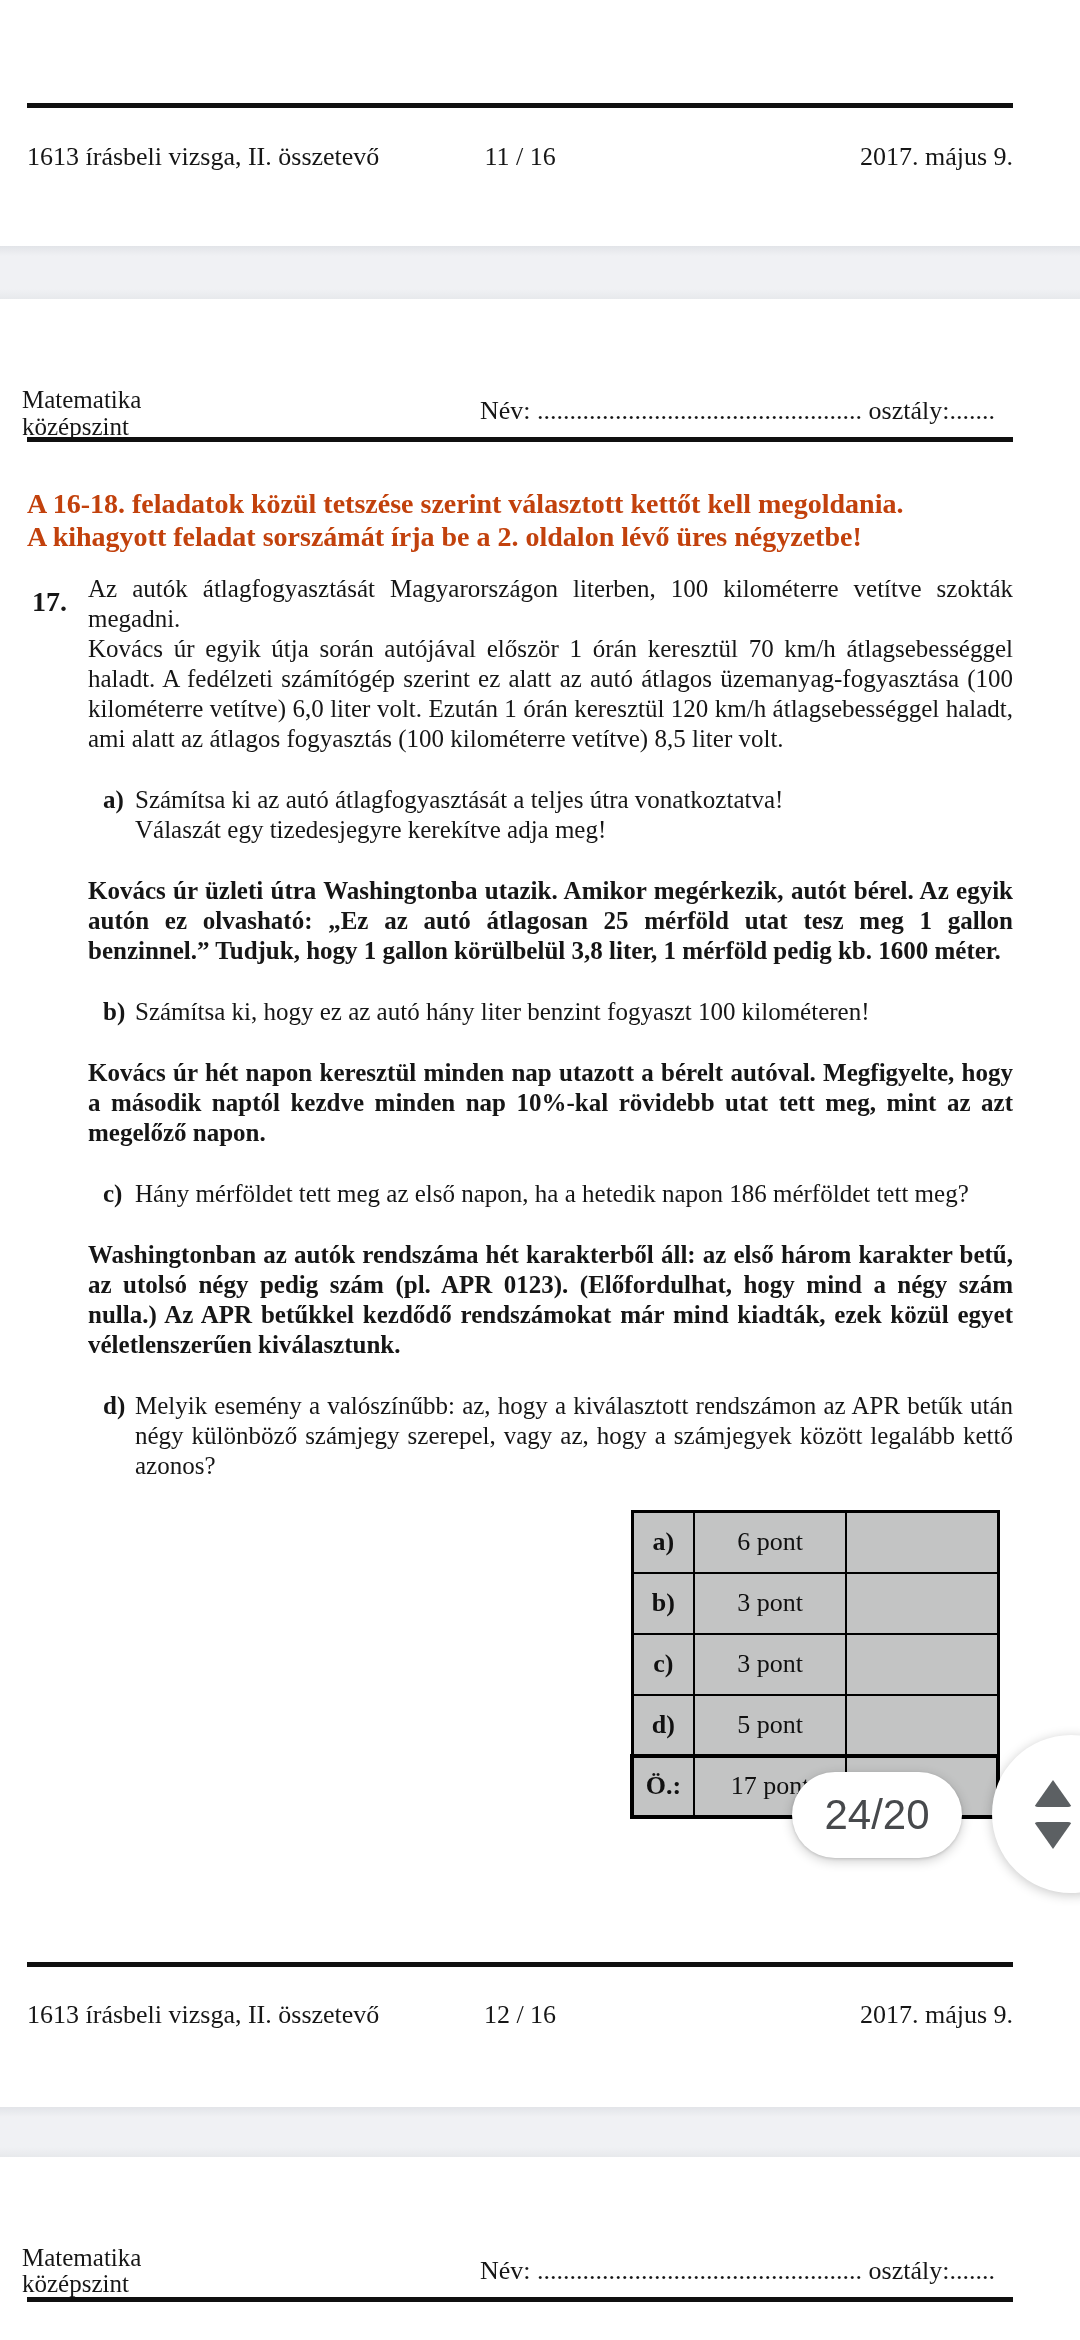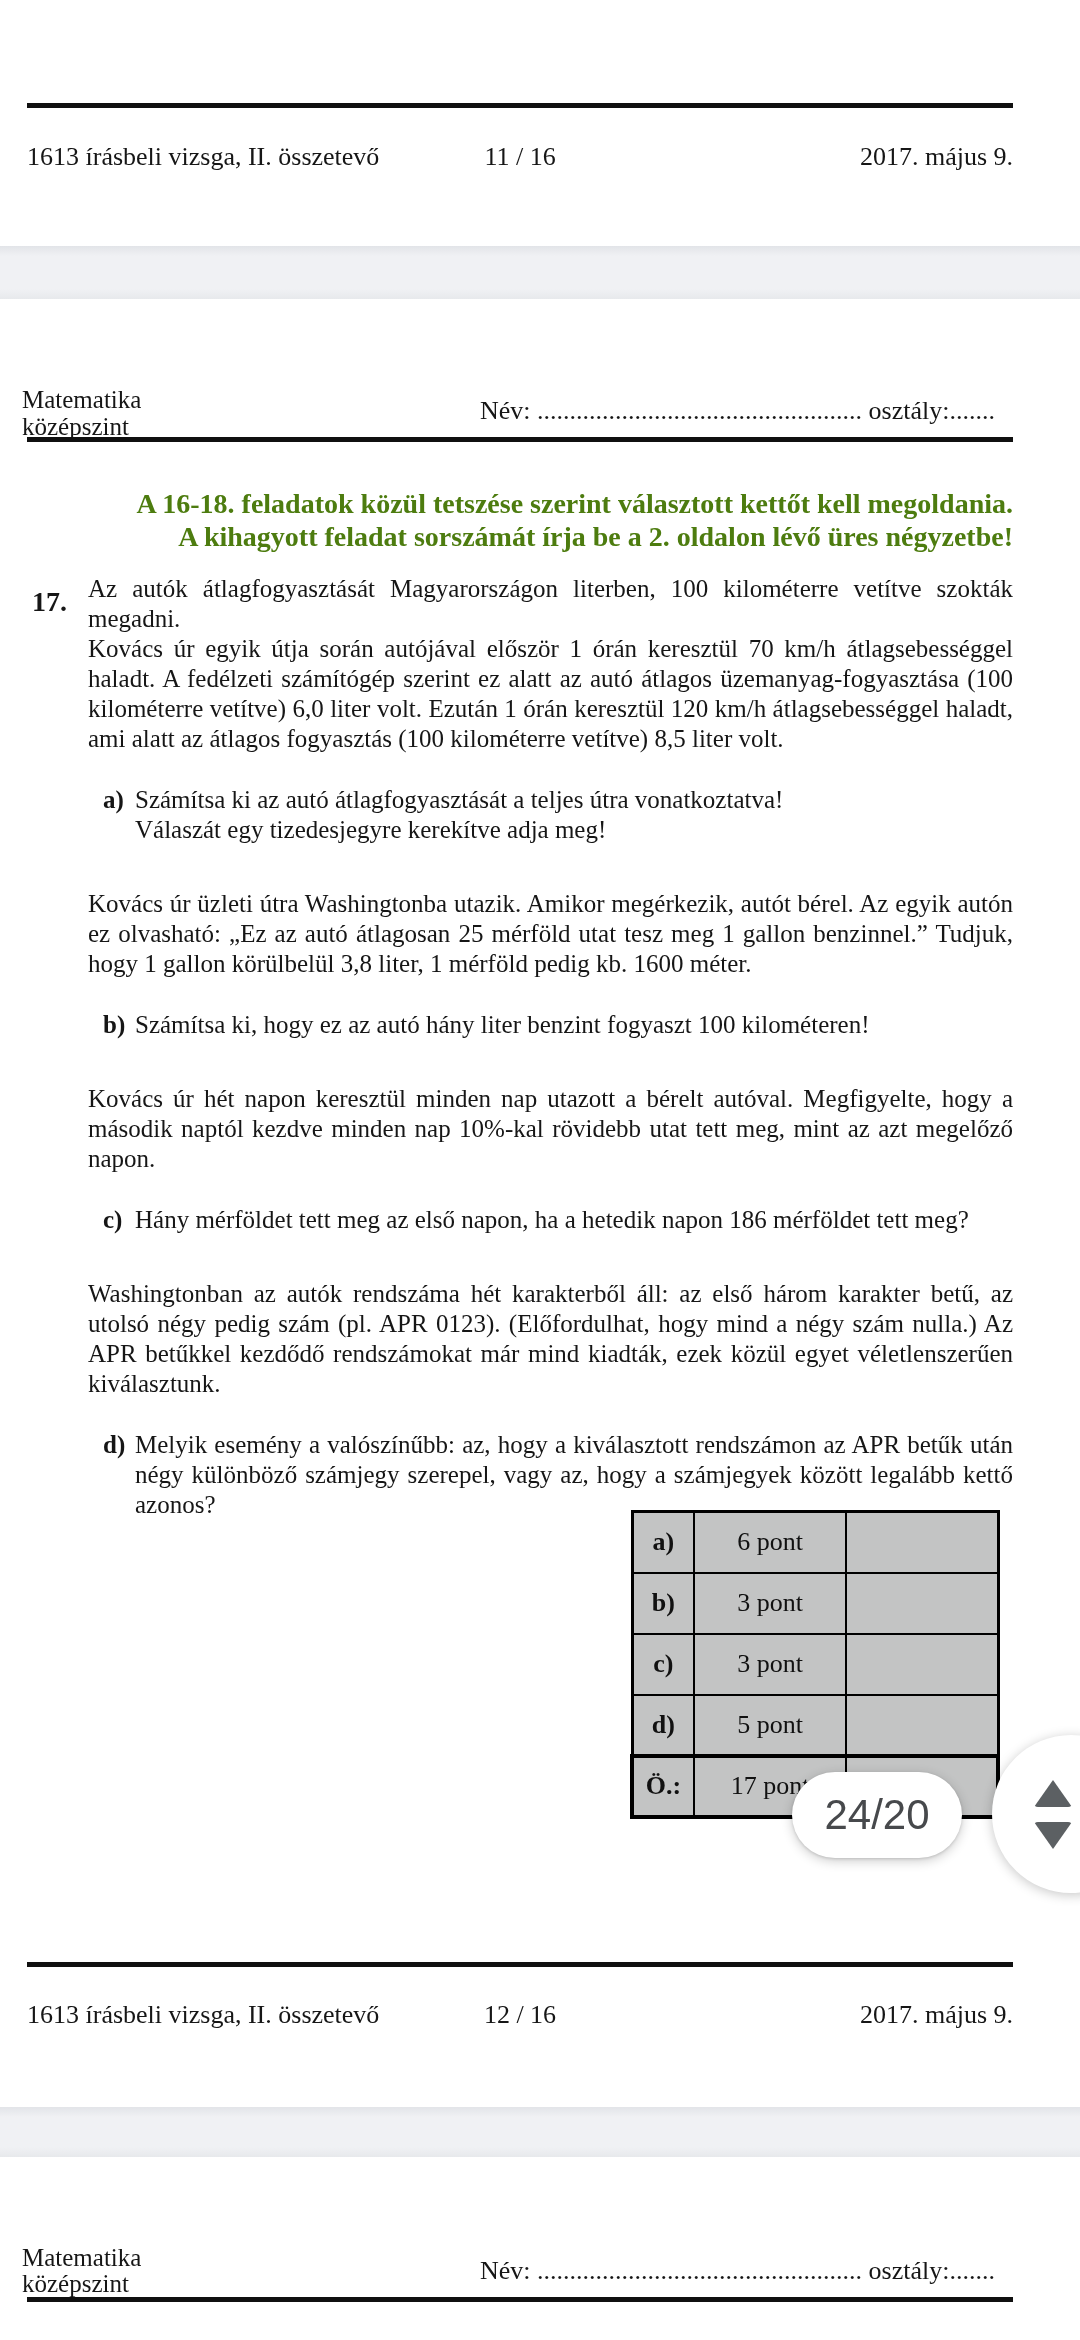--- a/index.html
+++ b/index.html
@@ -15,27 +15,27 @@
   .meta-row .m-left  { flex:1; text-align:left; }
   .meta-row .m-center{ flex:0 0 auto; text-align:center; }
   .meta-row .m-right { flex:1; text-align:right; }
   .sep-band {
     position:absolute; left:0; width:1080px;
     background:linear-gradient(180deg,#e2e4e8 0px,#f0f1f4 10px,#f0f1f4 calc(100% - 10px),#e7e9ec 100%);
   }
   .subject-block { position:absolute; left:22px; font-size:25px; line-height:27px; }
   .name-row { position:absolute; font-size:26px; line-height:30px; white-space:nowrap; }
   .instruction {
-    position:absolute; left:27px; width:986px; text-align:right;
-    font-weight:bold; font-size:28px; line-height:33px; color:#4d7c0f;
+    position:absolute; left:27px; width:986px; text-align:left;
+    font-weight:bold; font-size:28px; line-height:33px; color:#c2410c;
   }
   .problem-number { position:absolute; left:32px; top:586px; font-weight:bold; font-size:28px; }
   .problem-body { position:absolute; left:88px; top:574px; width:925px; font-size:25px; line-height:30px; }
   .problem-body p { margin:0; text-align:justify; }
-  .problem-body .blockgap { margin-top:44px; }
+  .problem-body .blockgap { margin-top:31px;font-weight:bold; }
   .part { position:relative; padding-left:47px; margin-top:31px; }
   .part .plabel { position:absolute; left:15px; top:0; font-weight:bold; }
   .part .ptext { text-align:justify; }
   .part .pline { text-align:left; }
   .score-table {
     position:absolute; left:630px; top:1510px; border-collapse:collapse;
     border:3px solid #000; z-index:1;
   }
   .score-table td {
     background:#c3c4c4; border:2px solid #000; text-align:center; vertical-align:middle;

